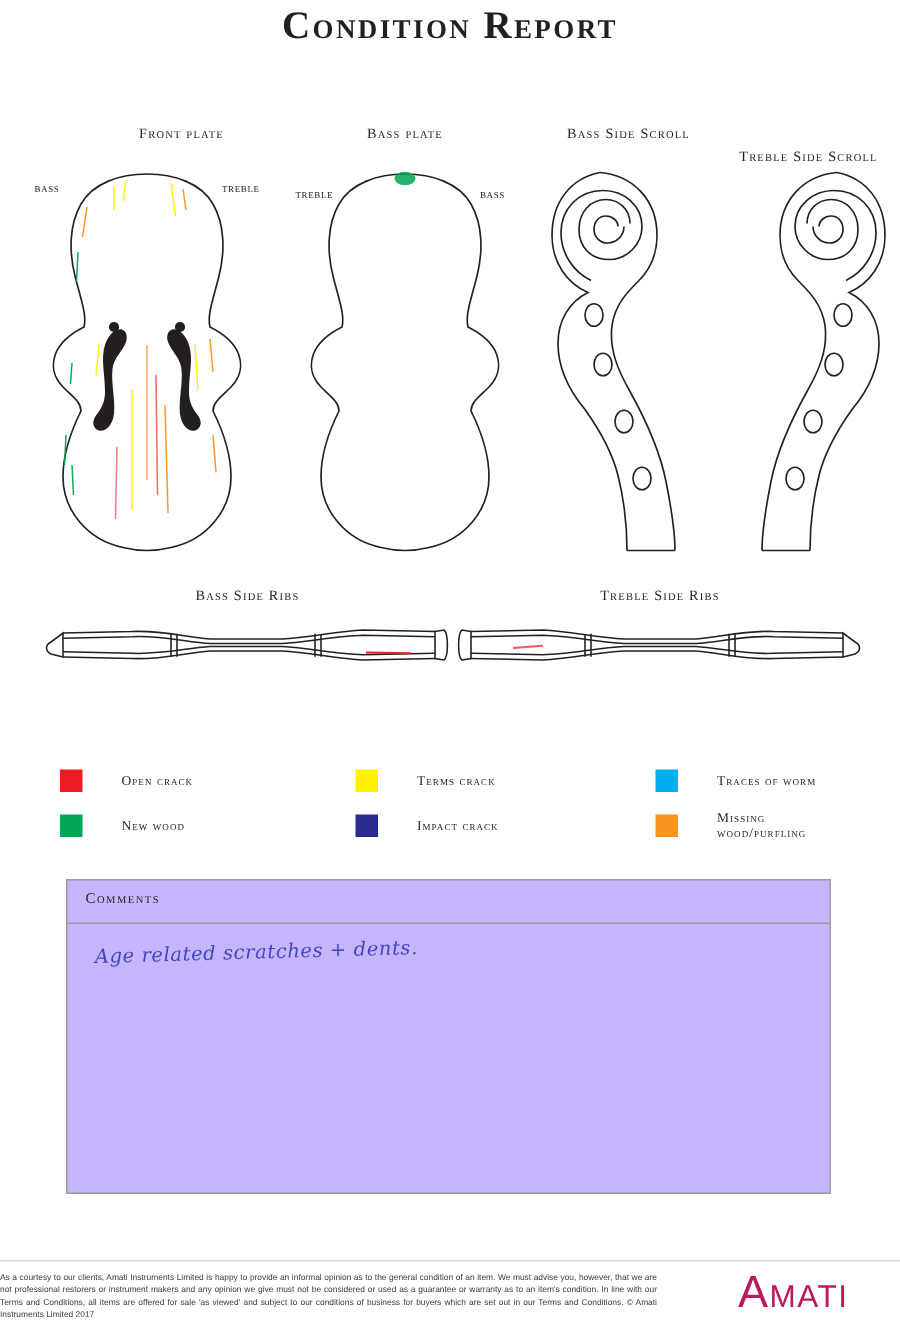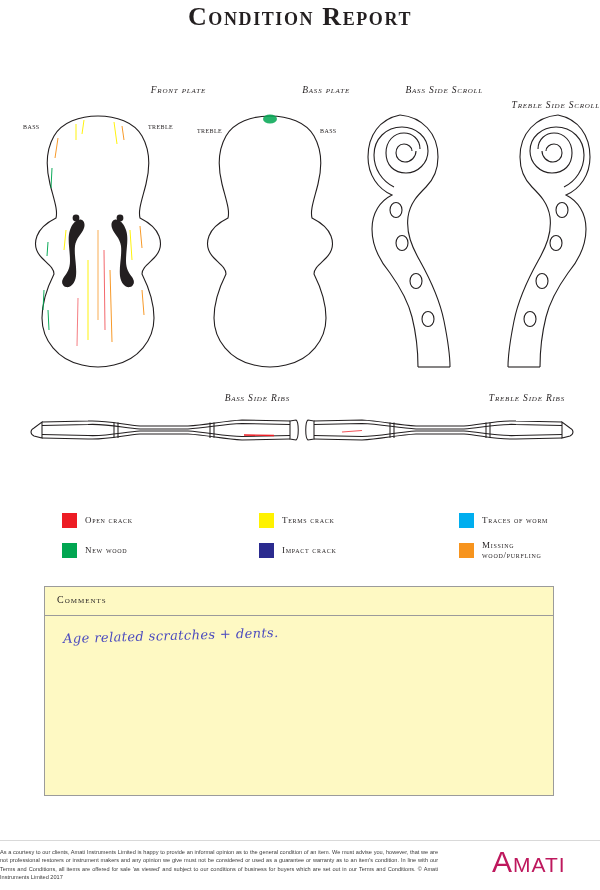--- a/index.html
+++ b/index.html
@@ -36,23 +36,22 @@
   }
 
   
   .cap {
     position: absolute;
     font-family: "Liberation Serif", serif;
     font-size: 9.5px;
     font-variant: small-caps;
     letter-spacing: 0.8px;
     color: #231f20;
-    text-align: right;
+    text-align: center;
     white-space: nowrap;
-    font-style: italic;
   }
 
   .sidelabel {
     position: absolute;
     font-family: "Liberation Serif", serif;
     font-size: 6px;
     font-variant: small-caps;
     letter-spacing: 0.4px;
     color: #231f20;
     white-space: nowrap;
@@ -70,22 +69,21 @@
     top: 505px;
     width: 530px;
     display: grid;
     grid-template-columns: 197px 200px 1fr;
     grid-auto-rows: 30px;
     align-items: center;
   }
   .legend-item {
     display: flex;
     align-items: center;
-    gap: 8px;
-    margin-left: 22px;
+    gap: 26px;
   }
   .swatch {
     width: 15px;
     height: 15px;
     display: block;
     flex: 0 0 auto;
   }
   .legend-label {
     font-family: "Liberation Serif", serif;
     font-size: 9px;
@@ -95,21 +93,21 @@
   }
 
   
   .comments-box {
     position: absolute;
     left: 44px;
     top: 586px;
     width: 510px;
     height: 210px;
     border: 1px solid #9b9b9b;
-    background: #fef9c3;
+    background: #c4b5fd;
     box-sizing: border-box;
   }
   .comments-title {
     position: absolute;
     left: 12px;
     top: 7px;
     font-family: "Liberation Serif", serif;
     font-size: 10px;
     font-variant: small-caps;
     letter-spacing: 1px;

